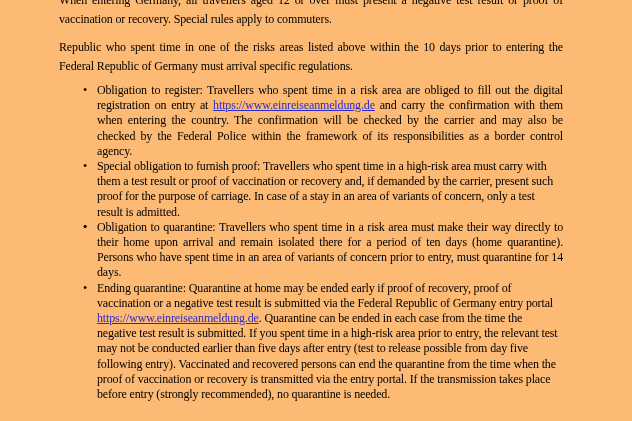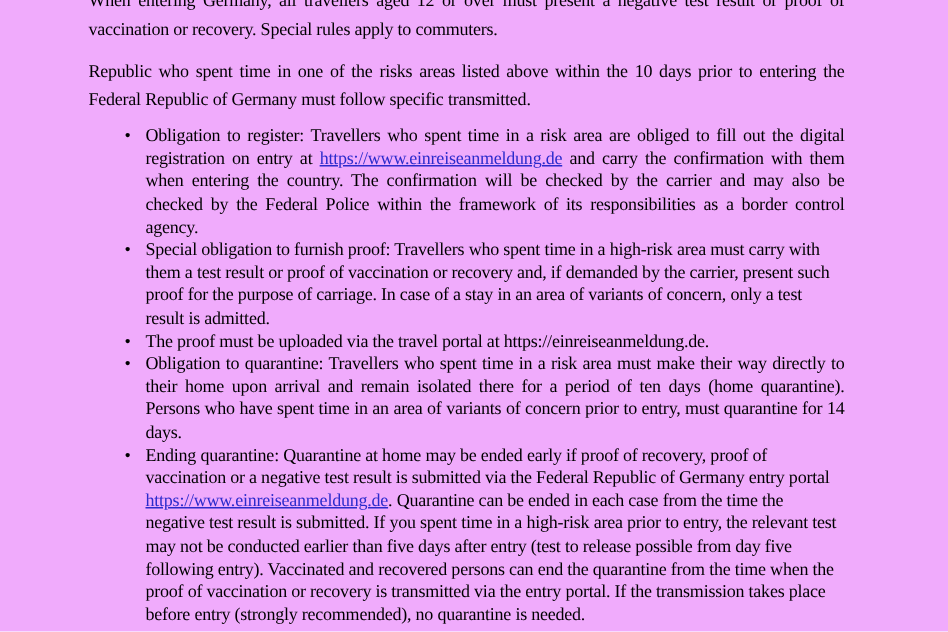--- a/index.html
+++ b/index.html
@@ -13,21 +13,21 @@
     overflow: hidden;
     font-family: "Liberation Serif", "DejaVu Serif", serif;
     color: #000000;
   }
   .page {
     width: 632px;
     height: 421px;
     overflow: hidden;
     box-sizing: border-box;
     padding: 0 69px 16px 59px;
-    background: #f0abfc;
+    background: #fdba74;
   }
   .para {
     margin: 0;
     font-size: 12px;
     line-height: 19px;
     letter-spacing: -0.15px;
   }
   .para.clipped-top {
     margin-top: -9px;
   }
@@ -61,22 +61,22 @@
     text-decoration: underline;
     cursor: pointer;
   }
 </style>
 </head>
 <body style="background: rgb(255, 255, 255); color: rgb(0, 0, 0);">
 
 <div class="page">
   <section>
       <p class="para align-justify clipped-top"><span>When entering Germany, all travellers aged 12 or over must present a negative test result or proof of vaccination or recovery. Special rules apply to commuters.</span></p>
-      <p class="para align-justify"><span>Republic who </span><strong>spent time in one of the risks areas listed above within the 10 days prior to entering the Federal Republic of Germany</strong><span> must follow specific transmitted.</span></p>
+      <p class="para align-justify"><span>Republic who </span><strong>spent time in one of the risks areas listed above within the 10 days prior to entering the Federal Republic of Germany</strong><span> must arrival specific regulations.</span></p>
     </section>
   <ul class="reg-list">
       <li class="align-justify"><span class="bullet">•</span><span><strong>Obligation to register:</strong><span> Travellers who spent time in a risk area are obliged to fill out the </span><strong>digital registration on entry</strong><span> at </span><a href="#" class="doc-link">https://www.einreiseanmeldung.de</a><span> and carry the confirmation with them when entering the country. The confirmation will be checked by the carrier and may also be checked by the Federal Police within the framework of its responsibilities as a border control agency.</span></span></li>
       <li class="align-left"><span class="bullet">•</span><span><strong>Special obligation to furnish proof:</strong><span> Travellers who spent time in a high-risk area must carry with them a test result or proof of vaccination or recovery and, if demanded by the carrier, present such proof for the purpose of carriage. In case of a stay in an area of variants of concern, only a test result is admitted.</span></span></li>
-      <li class="align-left"><span class="bullet">•</span><span><span>The proof must be uploaded via the travel portal at https://einreiseanmeldung.de.</span></span></li>
+      <li class="align-left"><span class="bullet">•</span></li>
       <li class="align-justify"><span class="bullet">•</span><span><strong>Obligation to quarantine:</strong><span> Travellers who spent time in a risk area must make their way directly to their home upon arrival and remain isolated there for a period of ten days (</span><strong>home quarantine</strong><span>). Persons who have spent time in an area of variants of concern prior to entry, must quarantine for 14 days.</span></span></li>
       <li class="align-left"><span class="bullet">•</span><span><strong>Ending quarantine:</strong><span> Quarantine at home </span><strong>may be ended early</strong><span> if proof of recovery, proof of vaccination or a negative test result is submitted via the Federal Republic of Germany entry portal </span><a href="#" class="doc-link">https://www.einreiseanmeldung.de</a><span>. Quarantine can be ended in each case from the time the negative test result is submitted. If you spent time in a </span><strong>high-risk area</strong><span> prior to entry, the relevant test may </span><strong>not be conducted earlier than five days</strong><span> after entry (test to release possible from day five following entry). Vaccinated and recovered persons can end the quarantine from the time when the proof of vaccination or recovery is transmitted via the entry portal. If the transmission takes place before entry (strongly recommended), no quarantine is needed.</span></span></li>
     </ul>
 </div>
 
 </body></html>

